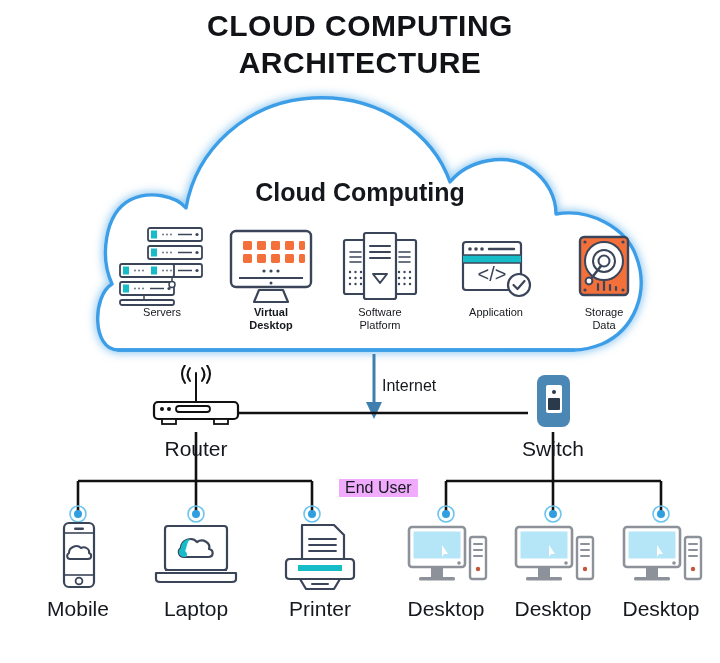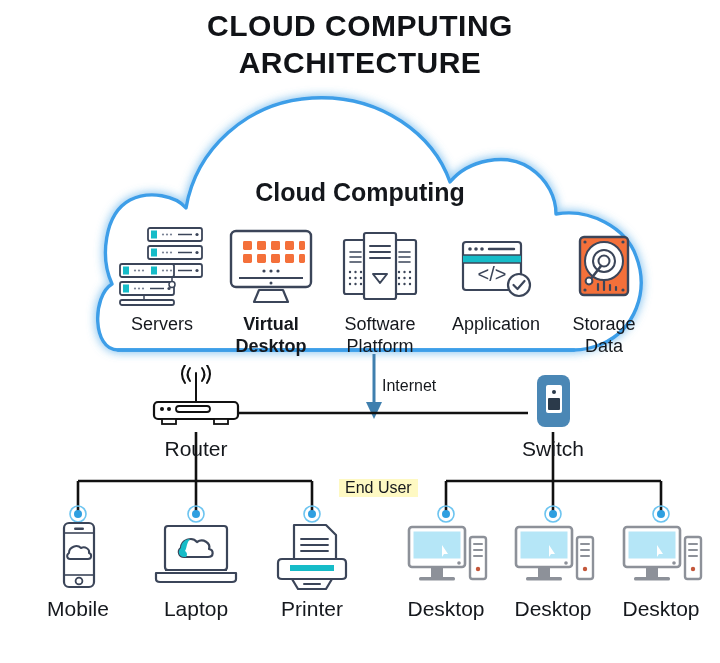--- a/index.html
+++ b/index.html
@@ -30,21 +30,21 @@
     position:absolute;left:0;top:178px;width:720px;
     text-align:center;font-size:25px;font-weight:bold;color:#14171c;
   }
 
   
   .svc{
     position:absolute;text-align:center;
   }
   .svc .ico{height:78px;display:flex;align-items:flex-end;justify-content:center;}
   .svc .lbl{
-    margin-top:8px;font-size:18px;color:#15181d;line-height:1.2;
+    margin-top:0;font-size:11px;color:#15181d;line-height:1.2;
   }
 
   
   .node{position:absolute;text-align:center;}
   .node .lbl{font-size:21px;color:#15181d;margin-top:2px;}
 
   .plain-label{
     position:absolute;font-size:16px;color:#15181d;
   }
 </style>
@@ -320,21 +320,21 @@
         </g>
       </svg>
     </div>
     <div class="lbl">
       <div>Storage</div>
       <div>Data</div>
     </div>
   </div>
 
   <div class="plain-label" style="left:382px;top:377px;">Internet</div>
-  <div class="plain-label" style="left:339px;top:479px;background:#fef9c3;padding:0 6px;">End User</div>
+  <div class="plain-label" style="left:339px;top:479px;background:#f0abfc;padding:0 6px;">End User</div>
 
   <div class="node" style="left:146px;top:365px;width:100px;">
     <div>
       <svg width="100" height="66" viewBox="0 0 100 66">
         <g stroke="#111111" stroke-width="2" fill="none" stroke-linecap="round">
           <path d="M44,16 C41,12 41,7 44,3"></path>
           <path d="M39,18 C35,12 35,6 39,0"></path>
           <path d="M56,16 C59,12 59,7 56,3"></path>
           <path d="M61,18 C65,12 65,6 61,0"></path>
           <line x1="50" y1="8" x2="50" y2="38"></line>
@@ -386,21 +386,21 @@
         <rect x="17" y="5" width="62" height="44" rx="3" fill="#ffffff" stroke="#3b4559" stroke-width="2.2"></rect>
         <path d="M8,52 L88,52 L88,58 C88,60 86,61 84,61 L12,61 C10,61 8,60 8,58 Z" fill="#ffffff" stroke="#3b4559" stroke-width="2.2" stroke-linejoin="round"></path>
         <line x1="17" y1="49" x2="79" y2="49" stroke="#3b4559" stroke-width="2"></line>
         <path d="M36,36 C31,36 29,30 33,27 C33,19 44,15 49,21 C55,17 63,22 61,28 C66,29 66,36 60,36 Z" fill="#ffffff" stroke="#3b4559" stroke-width="2.2" stroke-linejoin="round"></path>
         <path d="M36,36 C31,36 29,30 33,27 C33,22 37,18 42,18 C38,23 39,27 37,30 C40,32 39,35 38,36 Z" fill="#16bcc8"></path>
       </svg>
     </div>
     <div class="lbl">Laptop</div>
   </div>
 
-  <div class="node" style="left:268px;top:521px;width:88px;">
+  <div class="node" style="left:276px;top:521px;width:88px;">
     <div>
       <svg width="88" height="70" viewBox="0 0 88 70">
         <path d="M26,4 L58,4 L68,14 L68,38 L26,38 Z" fill="#ffffff" stroke="#3b4559" stroke-width="2.2" stroke-linejoin="round"></path>
         <g stroke="#3b4559" stroke-width="1.8" stroke-linecap="round">
           <line x1="33" y1="18" x2="60" y2="18"></line>
           <line x1="33" y1="24" x2="60" y2="24"></line>
           <line x1="33" y1="30" x2="60" y2="30"></line>
         </g>
         <path d="M14,38 L74,38 C77,38 78,40 78,42 L78,55 C78,57 77,58 74,58 L14,58 C11,58 10,57 10,55 L10,42 C10,40 11,38 14,38 Z" fill="#ffffff" stroke="#3b4559" stroke-width="2.2" stroke-linejoin="round"></path>
         <rect x="22" y="44" width="44" height="6" fill="#16bcc8"></rect>

